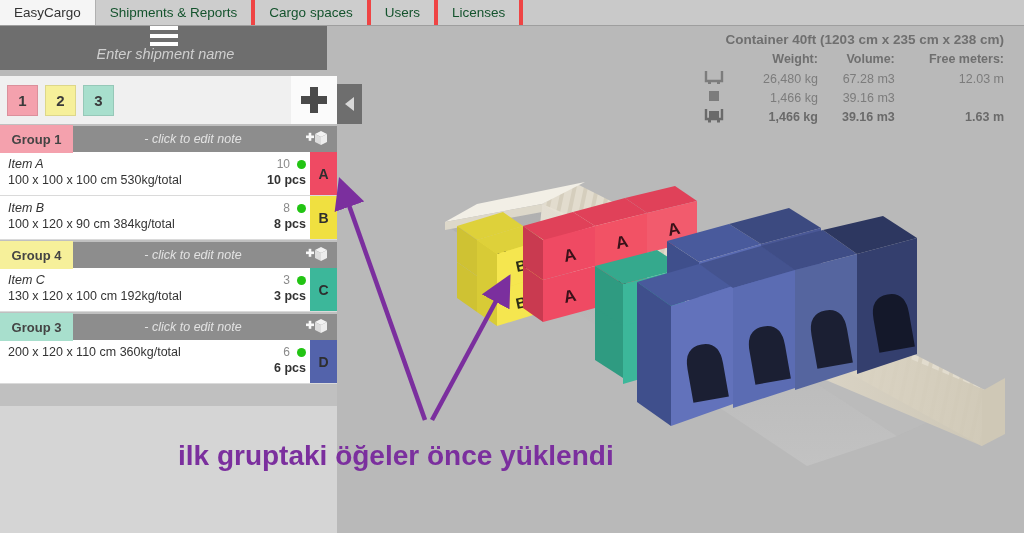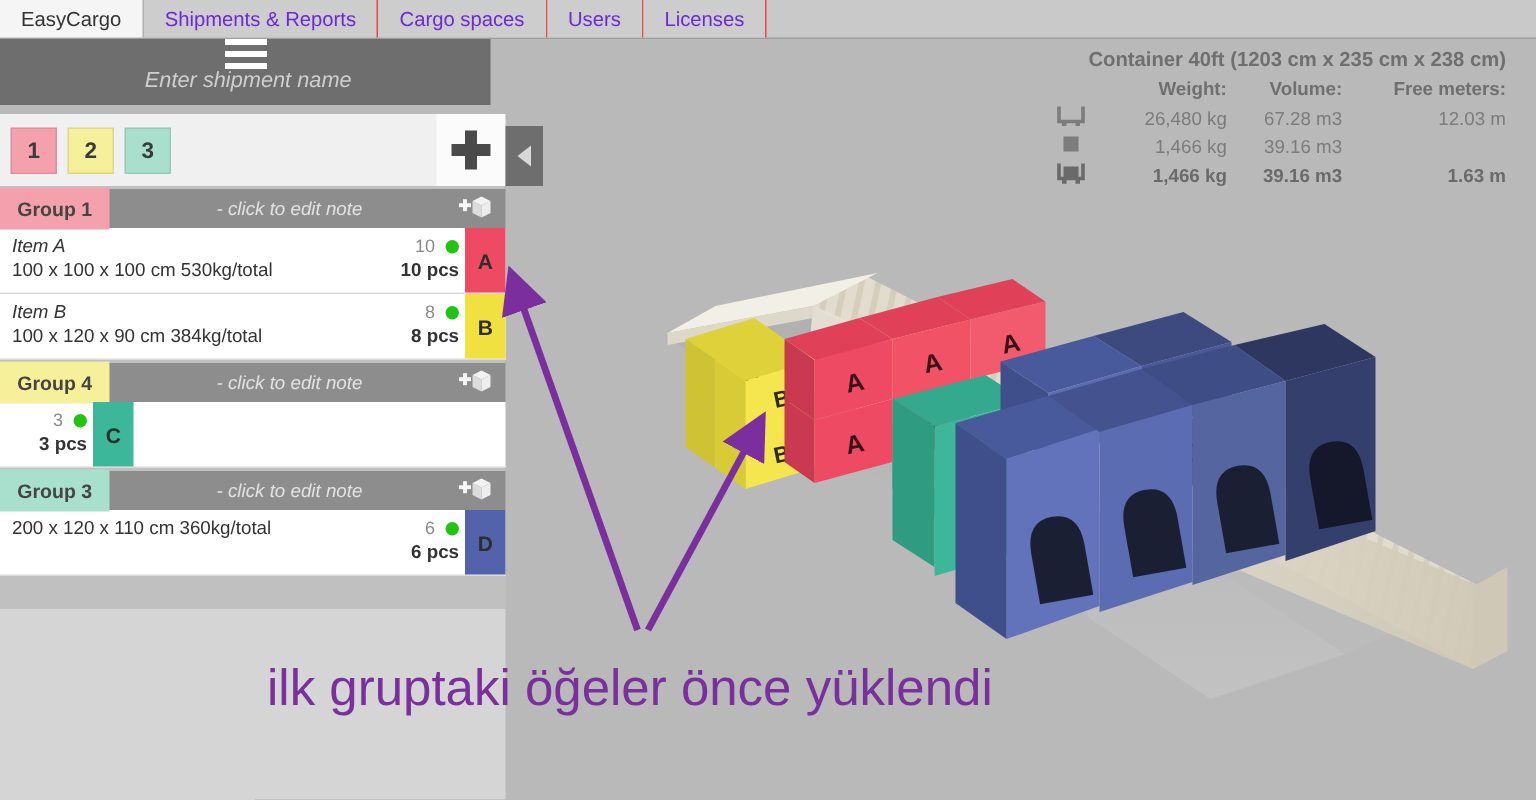--- a/index.html
+++ b/index.html
@@ -14,23 +14,23 @@
   
   .tabbar {
     position: absolute; left: 0; top: 0; width: 1024px; height: 26px;
     background: #c9c9c9;
     border-bottom: 1px solid #9e9e9e;
     display: flex; align-items: flex-end;
   }
   .tab {
     height: 26px; padding: 0 14px;
     display: flex; align-items: center;
-    font-size: 13.5px; color: #6d28d9;
+    font-size: 13.5px; color: #14532d;
     background: #cdcdcd;
-    border-right: 1px solid #ef4444;
+    border-right: 4px solid #ef4444;
     white-space: nowrap;
   }
   .tab.active { background: #f5f5f5; color: #333; border-right: 1px solid #b0b0b0; }
 
   
   .shipment-header {
     position: absolute; left: 0; top: 26px; width: 327px; height: 44px;
     background: #6e6e6e;
     display: flex; align-items: center; flex-direction: column;
   }
@@ -150,21 +150,21 @@
   }
   .stats-table td {
     text-align: right; padding: 1px 0; color: #7c7c7c; white-space: nowrap;
   }
   .stats-table tr.bold td { font-weight: bold; color: #6a6a6a; }
   .stats-table td.ic { width: 34px; text-align: left; }
 
   
   .annotation {
     position: absolute; left: 178px; top: 440px;
-    font-size: 34px; font-weight: normal; color: #7b2f9e;
+    font-size: 28px; font-weight: bold; color: #7b2f9e;
     white-space: nowrap;
   }
   .arrows { position: absolute; left: 0; top: 0; width: 1024px; height: 533px; pointer-events: none; }
 </style>
 </head>
 <body>
 
 <div id="app">
 
   <div class="tabbar">
@@ -420,20 +420,24 @@
         <svg width="24" height="20" viewBox="0 0 24 20">
             <polygon points="10,5 16,2 22,5 16,8" fill="#f2f2f2"></polygon>
             <polygon points="10,5 16,8 16,16 10,13" fill="#dcdcdc"></polygon>
             <polygon points="16,8 22,5 22,13 16,16" fill="#ededed"></polygon>
             <rect x="1" y="6.5" width="8" height="2.6" fill="#f7f7f7"></rect>
             <rect x="3.7" y="3.8" width="2.6" height="8" fill="#f7f7f7"></rect>
           </svg>
       </div>
     </div>
     <div class="item-row">
+      <div class="item-main">
+        <div class="item-name">Item C</div>
+        <div class="item-dims">130 x 120 x 100 cm 192kg/total</div>
+      </div>
       <div class="item-qty">
         <div class="qty-top"><span>3</span><span class="dot"></span></div>
         <div class="qty-pcs">3 pcs</div>
       </div>
       <div class="item-letter" style="background:#3cb79a">C</div>
     </div>
 
     <div class="group-header">
       <div class="group-badge" style="background:#a8dfcd">Group 3</div>
       <div class="group-note">- click to edit note</div>

